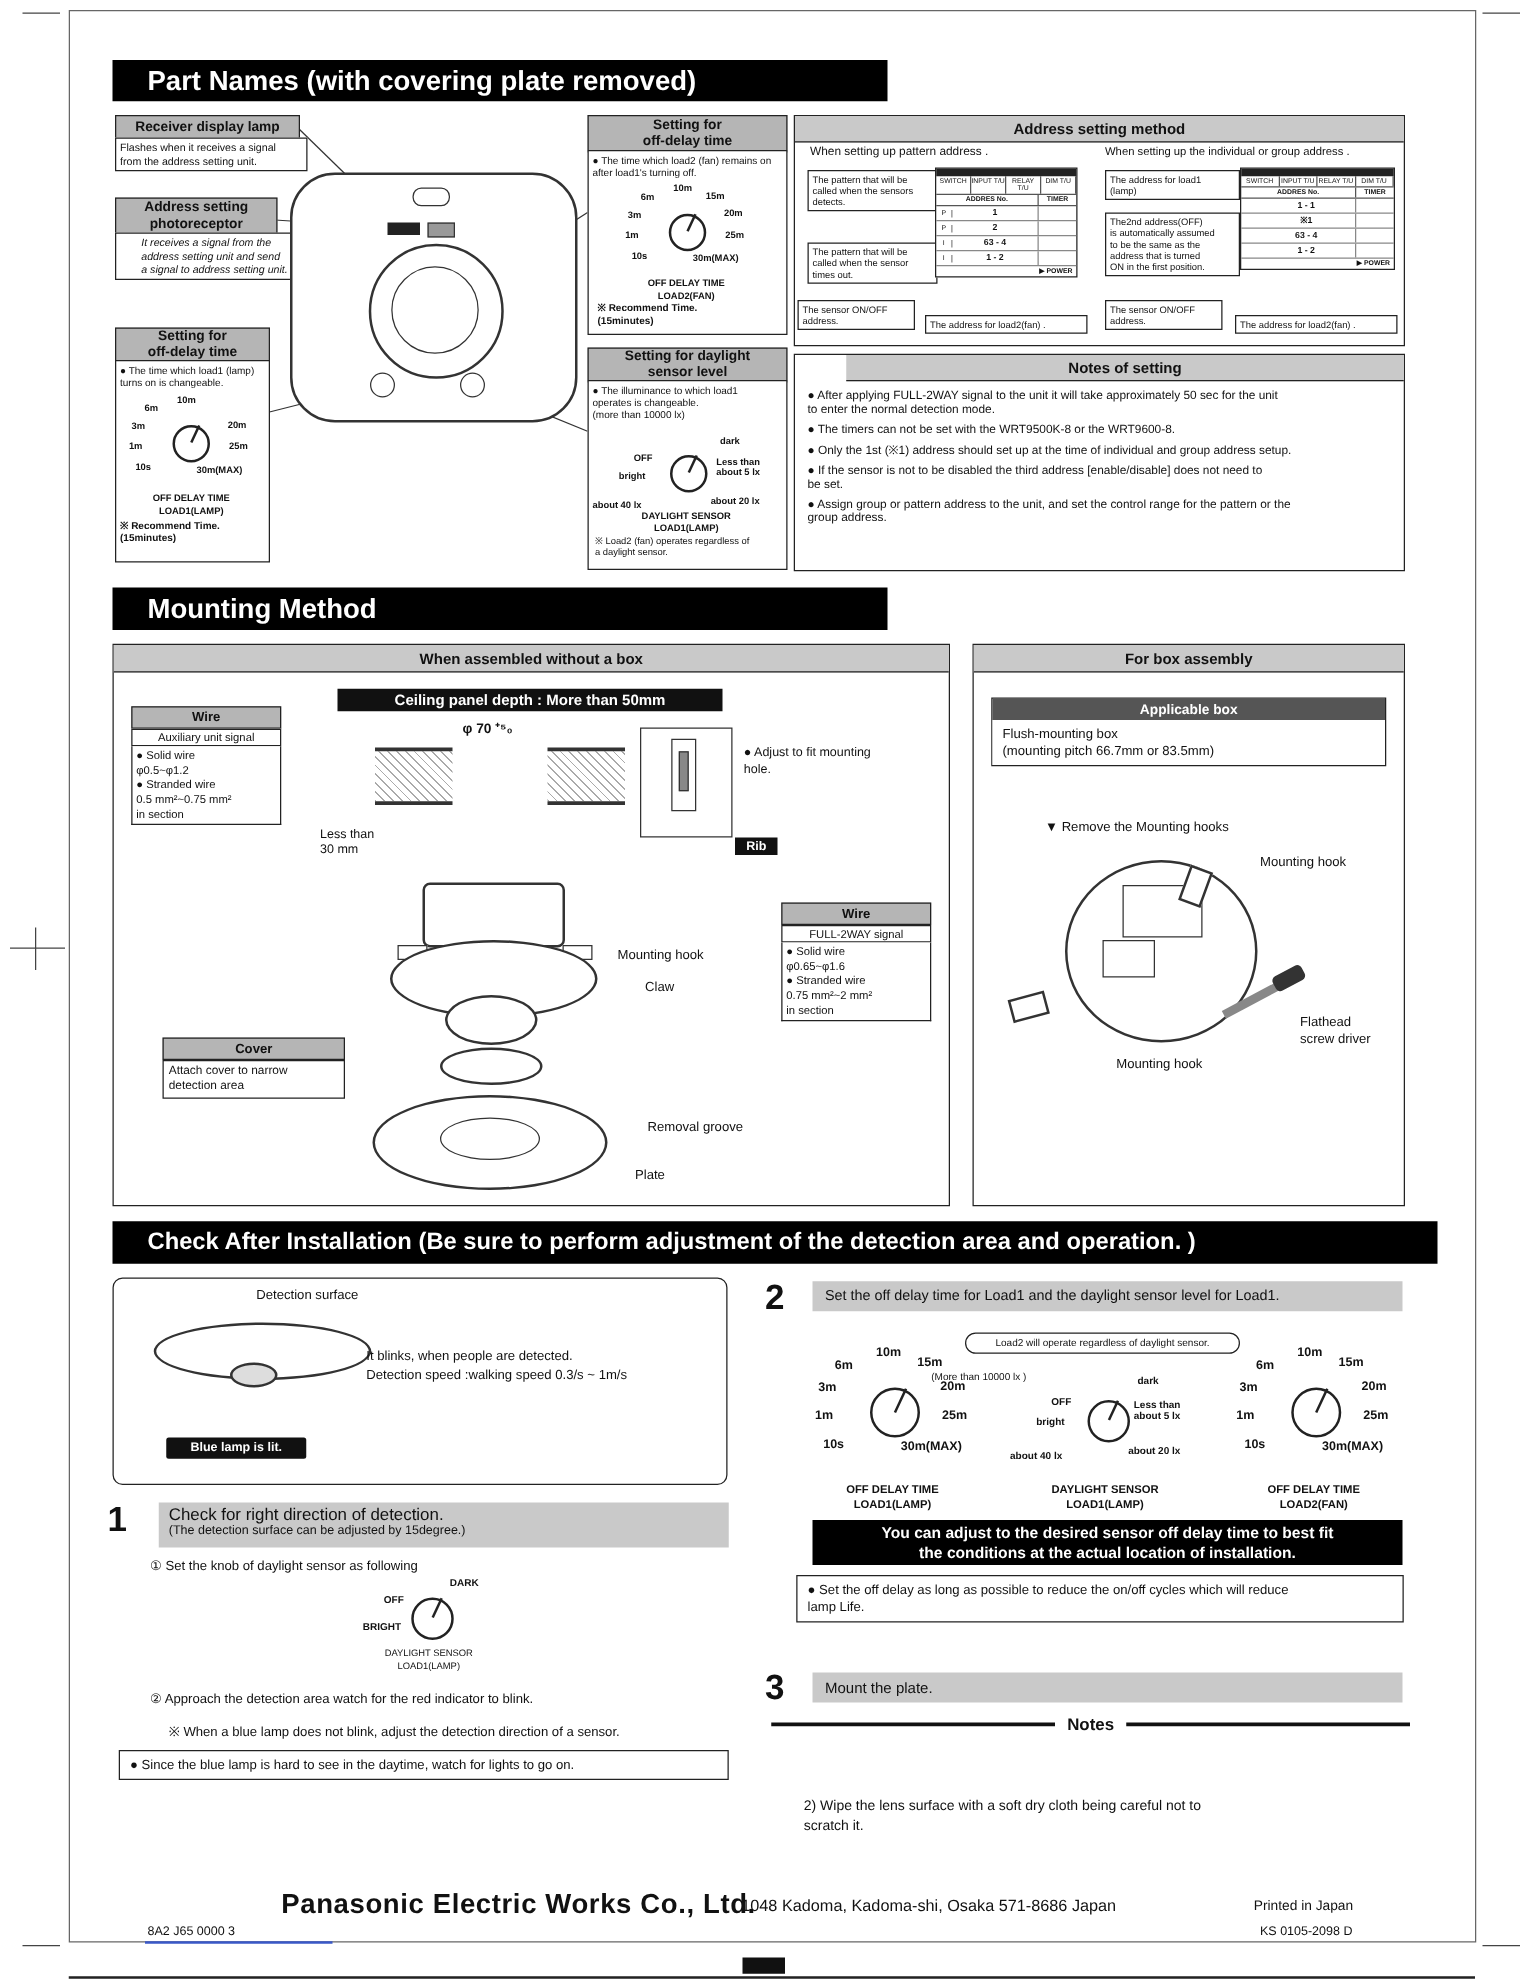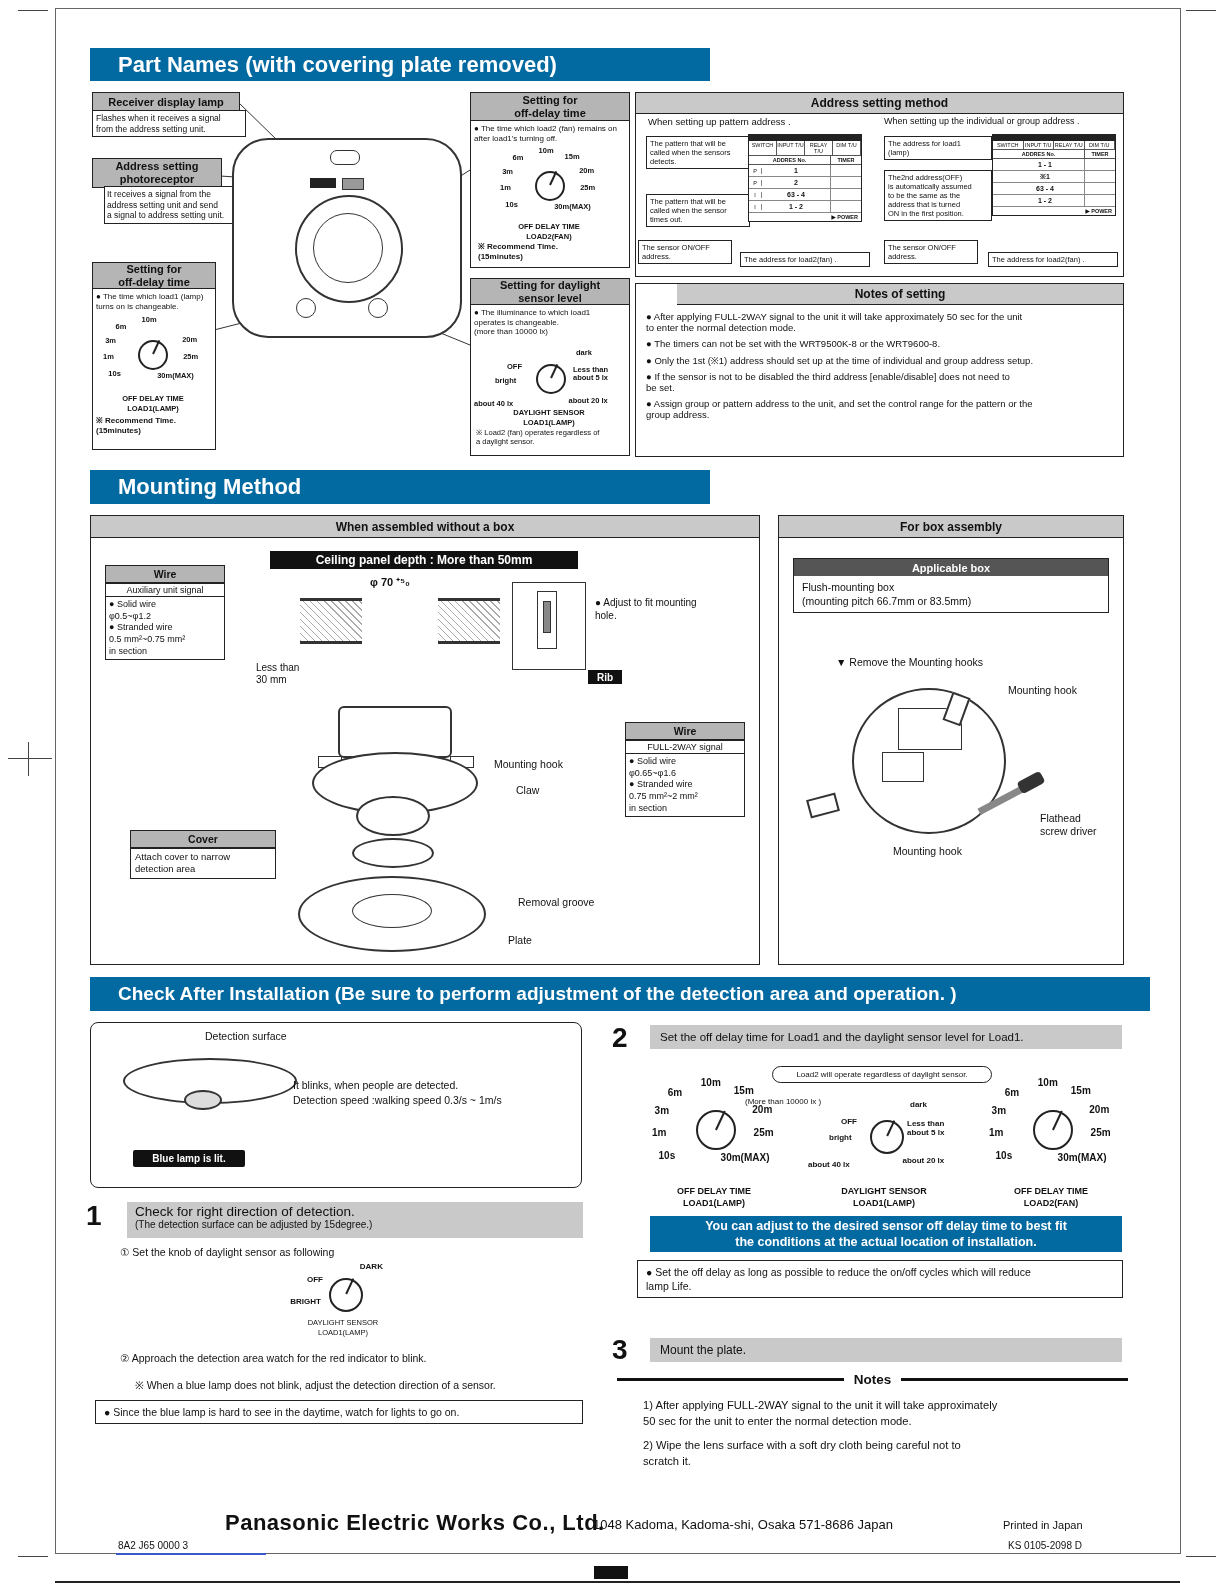--- a/index.html
+++ b/index.html
@@ -1,21 +1,21 @@
 <!DOCTYPE html>
 <html><head>
 <meta charset="utf-8">
 <style>
   html,body{margin:0;padding:0;background:#e8e8e8;}
   #page{position:relative;width:1225px;height:1585px;background:#ffffff;
         font-family:"Liberation Sans", sans-serif;color:#111;overflow:hidden;}
   .abs{position:absolute;}
   .pre{white-space:pre-line;}
   .frame{border:1px solid #666;}
-  .bar-dark{background:#0369a1;color:#fff;font-weight:bold;display:flex;align-items:center;}
+  .bar-dark{background:#000000;color:#fff;font-weight:bold;display:flex;align-items:center;}
   .glabel{background:#b5b5b5;border:1px solid #222;text-align:center;font-weight:bold;
           display:flex;align-items:center;justify-content:center;}
   .wbox{background:#fff;border:1px solid #222;}
   .panel{border:1.3px solid #222;background:#fff;}
   .phdr{background:#c9c9c9;border-bottom:1px solid #222;text-align:center;font-weight:bold;
         display:flex;align-items:center;justify-content:center;}
   .callout{position:absolute;border:1px solid #222;background:#fff;padding:2px 3px;
            font-size:7.5px;line-height:1.2;white-space:pre-line;}
   .blackbar{background:#111;color:#fff;text-align:center;font-weight:bold;
             display:flex;align-items:center;justify-content:center;}
@@ -117,21 +117,21 @@
   <div class="abs bar-dark" style="left:90px;top:48px;width:592px;height:33px;font-size:22px;padding-left:28px;">
     <span>Part Names (with covering plate removed)</span>
   </div>
 
   <div class="abs glabel" style="left:92px;top:92px;width:146px;height:18px;font-size:11px;">Receiver display lamp</div>
   <div class="abs wbox pre" style="left:92px;top:110px;width:146px;font-size:8.5px;padding:2px 3px;line-height:1.25;">Flashes when it receives a signal
 from the address setting unit.</div>
 
   <div class="abs glabel pre" style="left:92px;top:158px;width:128px;height:28px;font-size:11px;line-height:1.15;">Address setting
 photoreceptor</div>
-  <div class="abs wbox pre" style="left:104px;top:186px;width:128px;font-size:8.5px;padding:2px 2px;line-height:1.25;">It receives  a signal from the
+  <div class="abs wbox pre" style="left:92px;top:186px;width:128px;font-size:8.5px;padding:2px 20px;line-height:1.25;font-style:italic;">It receives  a signal from the
 address setting unit and send
 a signal to address setting unit.</div>
 
   <div class="abs glabel pre" style="left:92px;top:262px;width:122px;height:26px;font-size:11px;line-height:1.15;">Setting for
 off-delay time</div>
   <div class="abs wbox" style="left:92px;top:288px;width:122px;height:160px;"></div>
   <div class="abs pre" style="left:96px;top:292px;width:116px;font-size:8px;line-height:1.25;">● The time which load1 (lamp)
 turns on is changeable.</div>
   <div class="dial d9 d9s abs" style="left:100px;top:316px;">
     <span class="tick t0">10s</span>
@@ -482,22 +482,20 @@
   <div class="abs bar-dark pre" style="left:650px;top:1216px;width:472px;height:36px;font-size:12.5px;justify-content:center;text-align:center;line-height:1.3;">You can adjust to the desired sensor off delay time to best fit
 the conditions at the actual location of installation.</div>
 
   <div class="abs" style="left:612px;top:1334px;font-size:28px;font-weight:bold;">3</div>
   <div class="abs graybar" style="left:650px;top:1338px;width:472px;height:24px;font-size:12px;display:flex;align-items:center;padding-left:10px;box-sizing:border-box;">Mount the plate.</div>
   <div class="abs" style="left:617px;top:1372px;width:511px;display:flex;align-items:center;gap:10px;">
     <div class="notesline"></div>
     <span style="font-size:13.5px;font-weight:bold;">Notes</span>
     <div class="notesline"></div>
   </div>
-  <div class="abs pre" style="left:643px;top:1398px;width:480px;font-size:11.2px;line-height:1.4;">1)  After applying FULL-2WAY signal to the unit it will take approximately
-      50 sec for the unit to enter the normal detection mode.</div>
   <div class="abs pre" style="left:643px;top:1438px;width:480px;font-size:11.2px;line-height:1.4;">2)  Wipe the lens surface with a soft dry cloth  being careful not to
       scratch it.</div>
 
   <div class="abs" style="left:225px;top:1510px;font-size:22px;font-weight:bold;letter-spacing:0.5px;">Panasonic Electric Works Co., Ltd.</div>
   <div class="abs" style="left:593px;top:1517px;font-size:13px;">1048 Kadoma, Kadoma-shi, Osaka 571-8686 Japan</div>
   <div class="abs" style="left:1003px;top:1519px;font-size:11px;">Printed in Japan</div>
   <div class="abs" style="left:118px;top:1540px;font-size:10px;">8A2 J65 0000 3</div>
   <div class="abs" style="left:116px;top:1553px;width:150px;height:2px;background:#3a58c8;"></div>
   <div class="abs" style="left:1008px;top:1540px;font-size:10px;">KS 0105-2098 D</div>
 

